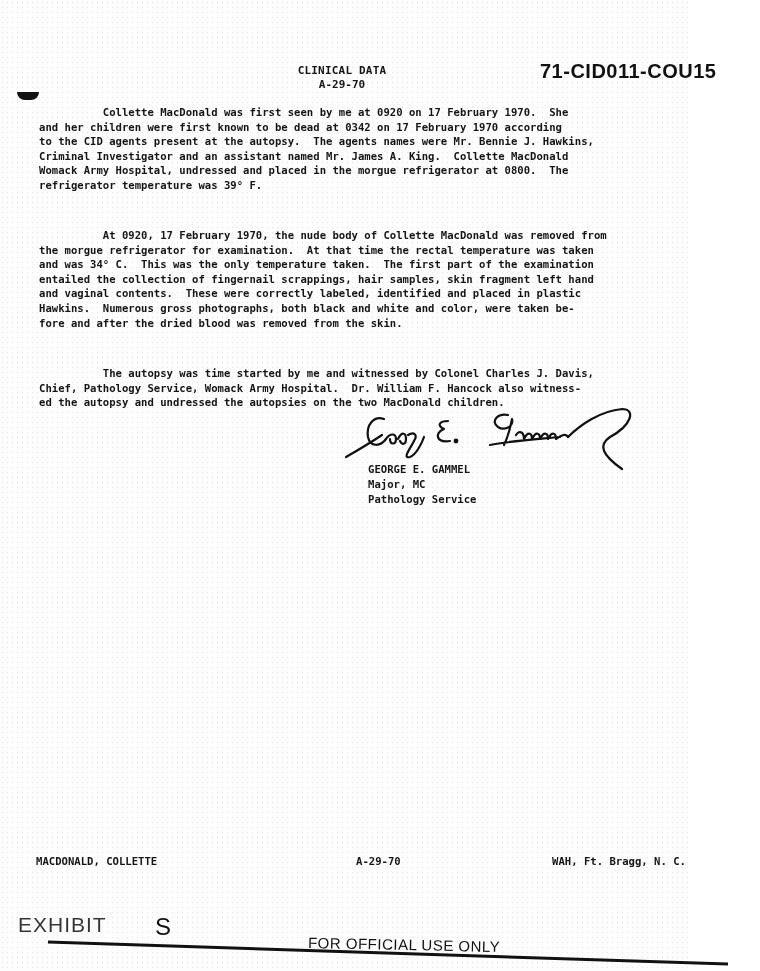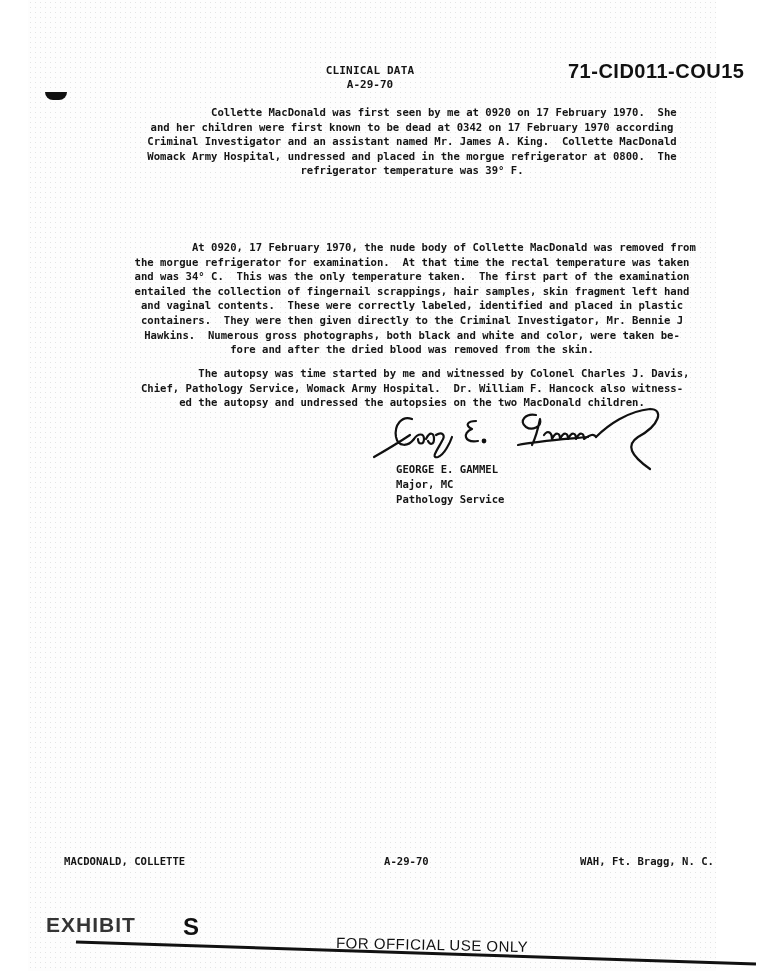--- a/index.html
+++ b/index.html
@@ -5,62 +5,61 @@
   html, body { margin: 0; padding: 0; background: #ffffff; }
   body { width: 760px; height: 971px; position: relative; overflow: hidden; }
   .page {
     position: absolute; left: 0; top: 0; width: 688px; height: 971px;
     background: #fdfdfd;
     background-image: radial-gradient(#e4e4e4 0.6px, transparent 0.7px);
     background-size: 5px 5px;
     font-family: "DejaVu Sans Mono", "Liberation Mono", monospace;
     color: #151515;
     font-weight: bold;
-    margin-left: 28px;
   }
   .abs { position: absolute; white-space: pre; text-align: right; }
   .header-title { left: 287px; top: 64px; font-size: 11px; letter-spacing: 0.2px; text-align: center; width: 110px; }
   .header-sub { left: 287px; top: 78px; font-size: 11px; text-align: center; width: 110px; }
   .doc-id { left: 540px; top: 60px; font-family: "Liberation Sans", sans-serif; font-size: 20px; font-weight: bold; letter-spacing: 0.5px; color: #111; }
   .punch-mark { left: 17px; top: 92px; width: 22px; height: 8px; background: #111; border-radius: 0 0 12px 12px; }
   .para { position: absolute; left: 39px; width: 690px; font-size: 10.6px; line-height: 14.6px; }
-  .para .line { display: block; white-space: pre; text-align: center; }
+  .para .line { display: block; white-space: pre; }
   .sig-svg { position: absolute; left: 340px; top: 405px; }
   .sig-block { position: absolute; left: 368px; top: 462px; font-size: 10.6px; line-height: 15px; }
   .footer-row { position: absolute; top: 855px; font-size: 10.6px; }
-  .stamp { position: absolute; top: 913px; font-family: "Liberation Sans", sans-serif; font-weight: bold; color: #111; }
+  .stamp { position: absolute; top: 913px; font-family: "Liberation Sans", sans-serif; font-weight: normal; color: #111; }
   .official { position: absolute; left: 308px; top: 936px; font-family: "Liberation Sans", sans-serif; font-size: 15px; font-weight: normal; letter-spacing: 0.5px; transform: rotate(1.2deg); color: #111; }
   .rule-svg { position: absolute; left: 0; top: 930px; }
 </style>
 </head>
 <body>
 
 <div class="page">
 
   <div class="abs punch-mark"></div>
 
   <div class="abs header-title">CLINICAL DATA</div>
   <div class="abs header-sub">A-29-70</div>
   <div class="abs doc-id">71-CID011-COU15</div>
 
   <div class="para" style="top:105px;">
     <span class="line">          Collette MacDonald was first seen by me at 0920 on 17 February 1970.  She</span>
     <span class="line">and her children were first known to be dead at 0342 on 17 February 1970 according</span>
+    <span class="line">to the CID agents present at the autopsy.  The agents names were Mr. Bennie J. Hawkins,</span>
     <span class="line">Criminal Investigator and an assistant named Mr. James A. King.  Collette MacDonald</span>
     <span class="line">Womack Army Hospital, undressed and placed in the morgue refrigerator at 0800.  The</span>
     <span class="line">refrigerator temperature was 39° F.</span>
   </div>
 
-  <div class="para" style="top:240px;">
+  <div class="para" style="top:228px;">
     <span class="line">          At 0920, 17 February 1970, the nude body of Collette MacDonald was removed from</span>
     <span class="line">the morgue refrigerator for examination.  At that time the rectal temperature was taken</span>
     <span class="line">and was 34° C.  This was the only temperature taken.  The first part of the examination</span>
     <span class="line">entailed the collection of fingernail scrappings, hair samples, skin fragment left hand</span>
     <span class="line">and vaginal contents.  These were correctly labeled, identified and placed in plastic</span>
-    <span class="line">containers.  They were then given directly to the Criminal Investigator, Mr. Bennie J</span>
     <span class="line">Hawkins.  Numerous gross photographs, both black and white and color, were taken be-</span>
     <span class="line">fore and after the dried blood was removed from the skin.</span>
   </div>
 
   <div class="para" style="top:366px;">
     <span class="line">          The autopsy was time started by me and witnessed by Colonel Charles J. Davis,</span>
     <span class="line">Chief, Pathology Service, Womack Army Hospital.  Dr. William F. Hancock also witness-</span>
     <span class="line">ed the autopsy and undressed the autopsies on the two MacDonald children.</span>
   </div>
 

